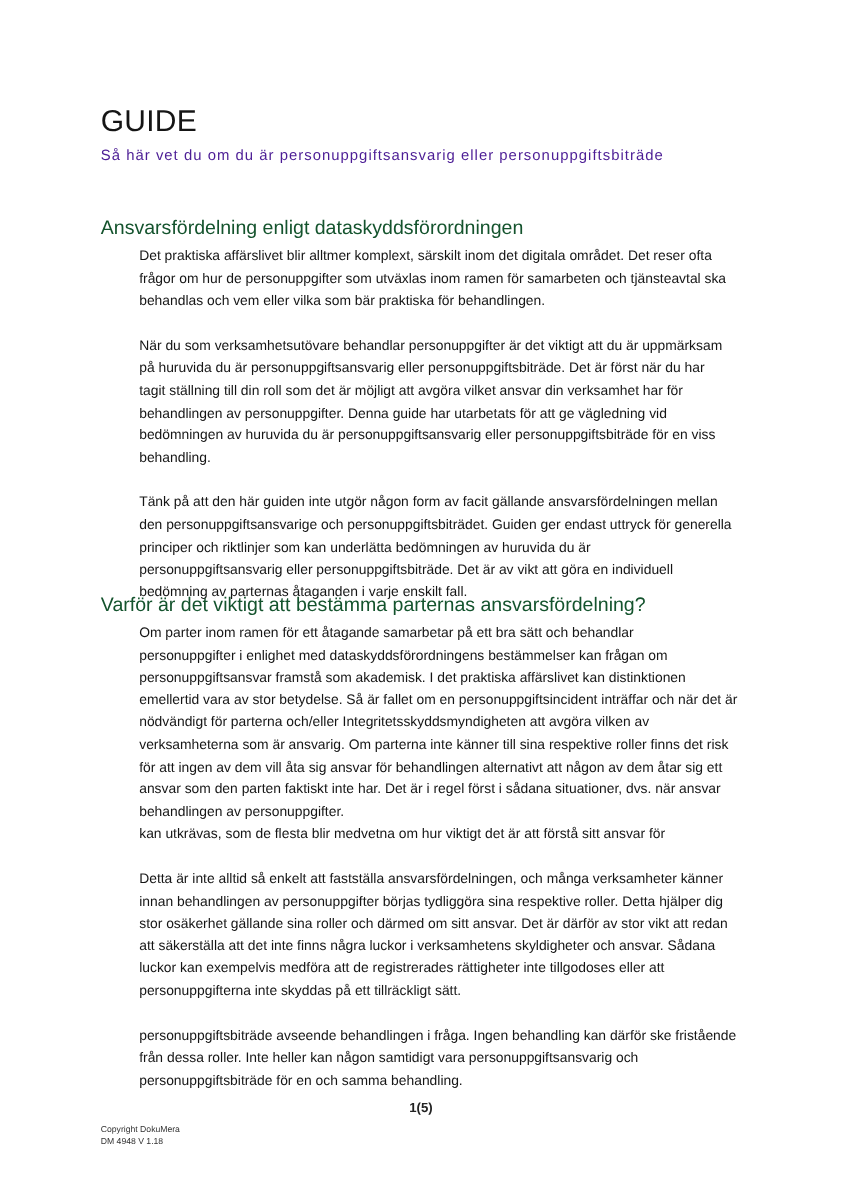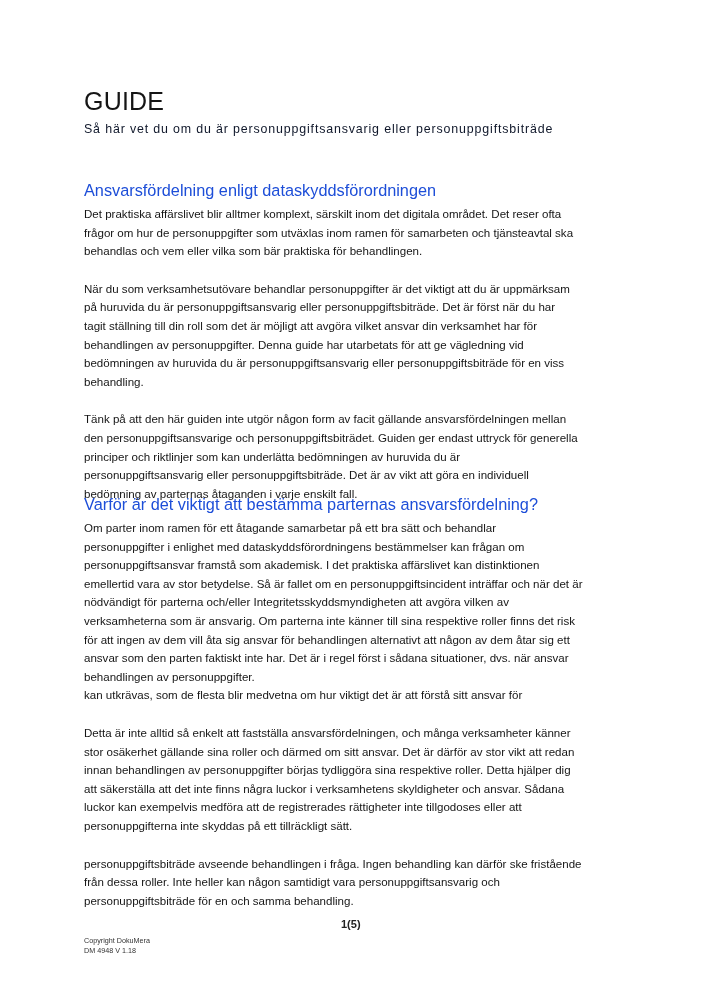--- a/index.html
+++ b/index.html
@@ -33,46 +33,47 @@
       margin: 0;
       font-weight: normal;
     }
     .doc-subtitle {
       position: absolute;
       left: 84px;
       top: 121px;
       font-size: 12.4px;
       line-height: 16px;
       letter-spacing: 0.85px;
-      color: #0f172a;
+      color: #4c1d95;
       margin: 0;
       white-space: nowrap;
     }
     .section {
       position: absolute;
       left: 84px;
       width: 540px;
     }
     .section h2 {
       margin: 0 0 4px 0;
       font-weight: normal;
       font-size: 16.3px;
       line-height: 21px;
-      color: #1d4ed8;
+      color: #14532d;
       white-space: nowrap;
     }
     .section p {
       margin: 0 0 19px 0;
       font-size: 11.55px;
       line-height: 18.6px;
       color: #151515;
     }
     .section p .ln {
       display: block;
       white-space: nowrap;
+      margin-left: 32px;
     }
     #sec1 { top: 180px; }
     #sec2 { top: 494px; }
     .page-number {
       position: absolute;
       left: 341px;
       top: 918px;
       font-size: 11px;
       color: #222222;
       font-weight: bold;
@@ -128,22 +129,22 @@
       <span class="ln">emellertid vara av stor betydelse. Så är fallet om en personuppgiftsincident inträffar och när det är</span>
       <span class="ln">nödvändigt för parterna och/eller Integritetsskyddsmyndigheten att avgöra vilken av</span>
       <span class="ln">verksamheterna som är ansvarig. Om parterna inte känner till sina respektive roller finns det risk</span>
       <span class="ln">för att ingen av dem vill åta sig ansvar för behandlingen alternativt att någon av dem åtar sig ett</span>
       <span class="ln">ansvar som den parten faktiskt inte har. Det är i regel först i sådana situationer, dvs. när ansvar</span>
       <span class="ln">behandlingen av personuppgifter.</span>
       <span class="ln">kan utkrävas, som de flesta blir medvetna om hur viktigt det är att förstå sitt ansvar för</span>
     </p>
     <p>
       <span class="ln">Detta är inte alltid så enkelt att fastställa ansvarsfördelningen, och många verksamheter känner</span>
+      <span class="ln">innan behandlingen av personuppgifter börjas tydliggöra sina respektive roller. Detta hjälper dig</span>
       <span class="ln">stor osäkerhet gällande sina roller och därmed om sitt ansvar. Det är därför av stor vikt att redan</span>
-      <span class="ln">innan behandlingen av personuppgifter börjas tydliggöra sina respektive roller. Detta hjälper dig</span>
       <span class="ln">att säkerställa att det inte finns några luckor i verksamhetens skyldigheter och ansvar. Sådana</span>
       <span class="ln">luckor kan exempelvis medföra att de registrerades rättigheter inte tillgodoses eller att</span>
       <span class="ln">personuppgifterna inte skyddas på ett tillräckligt sätt.</span>
     </p>
     <p>
       <span class="ln">personuppgiftsbiträde avseende behandlingen i fråga. Ingen behandling kan därför ske fristående</span>
       <span class="ln">från dessa roller. Inte heller kan någon samtidigt vara personuppgiftsansvarig och</span>
       <span class="ln">personuppgiftsbiträde för en och samma behandling.</span>
     </p>
   </div>

